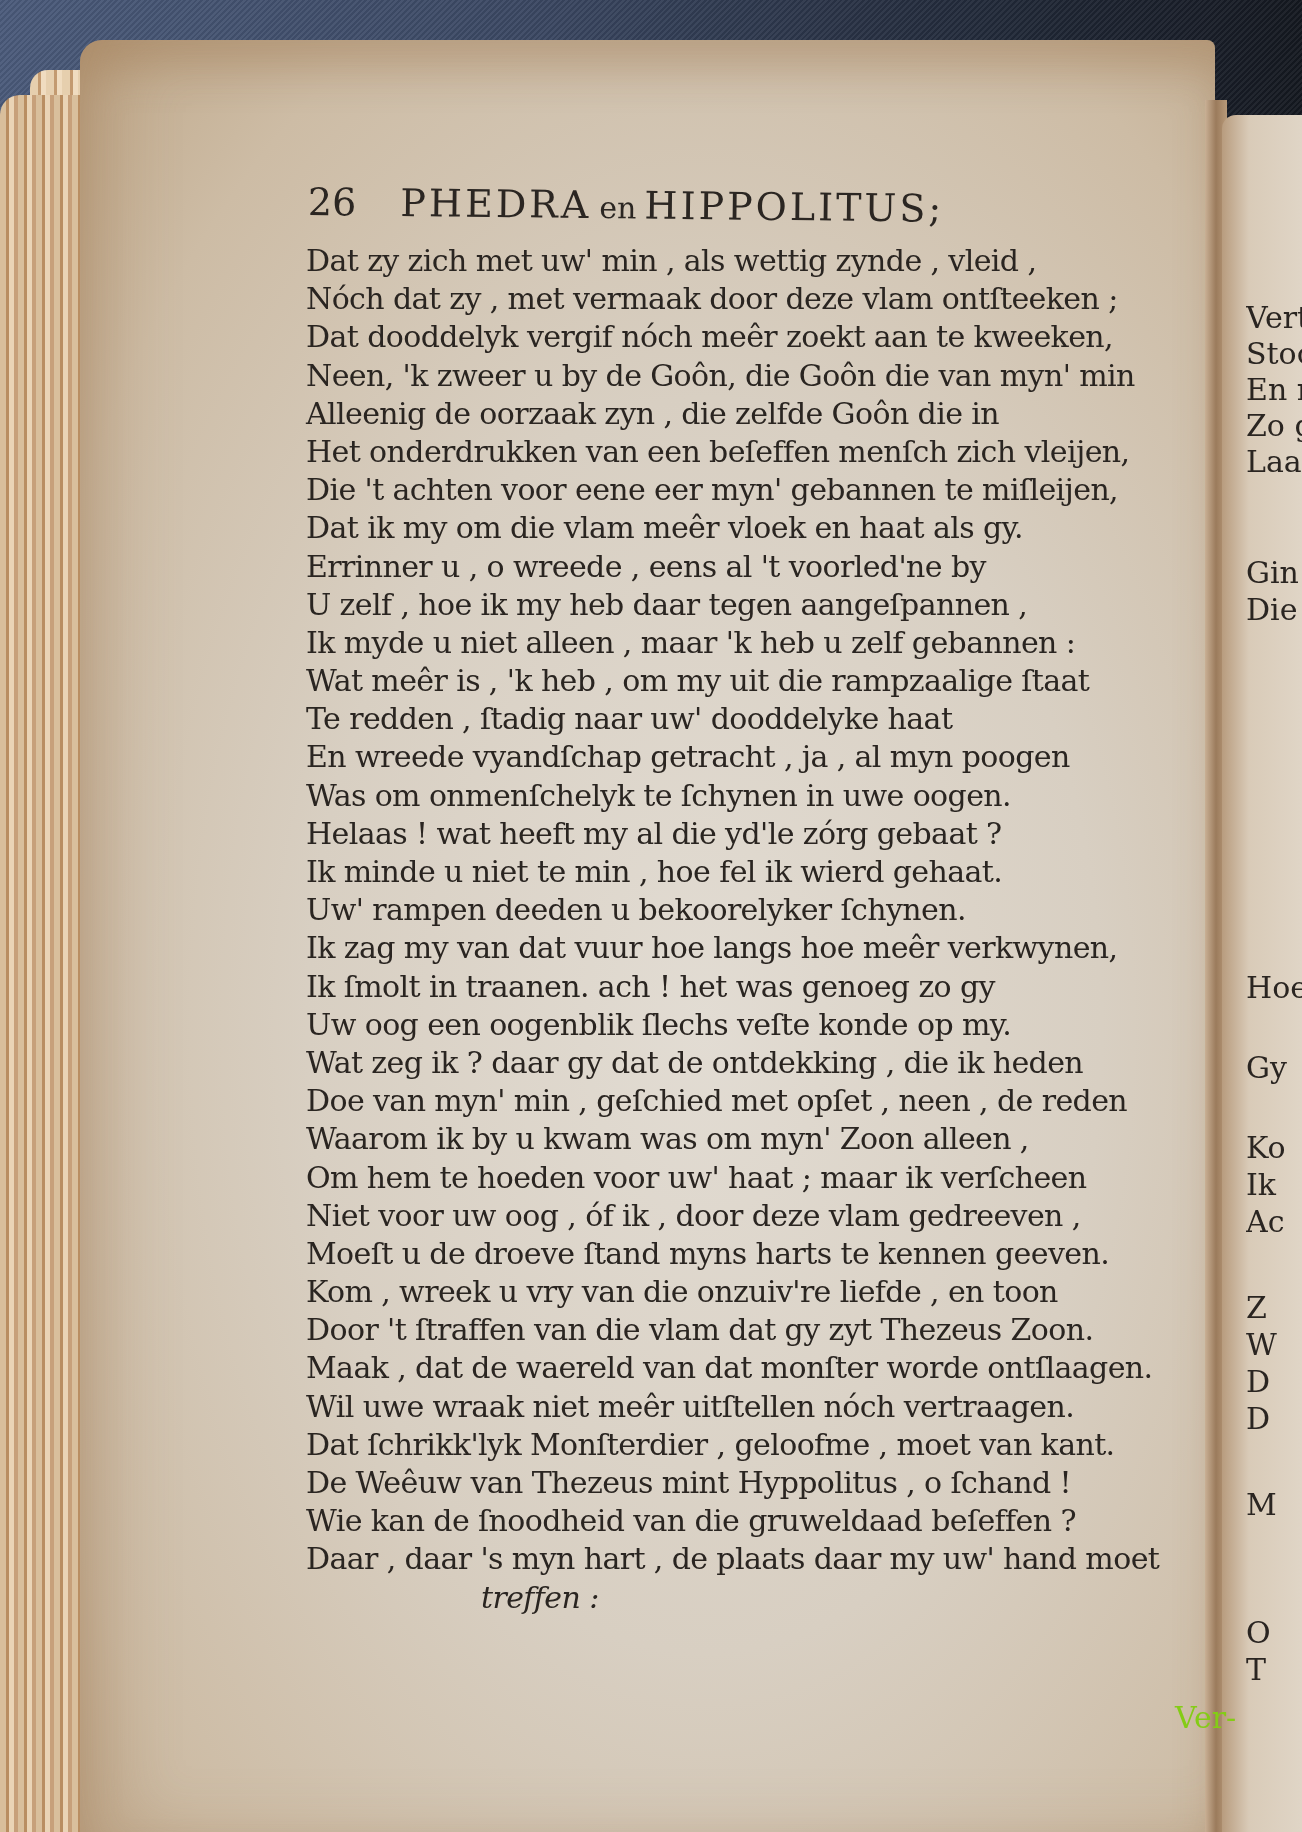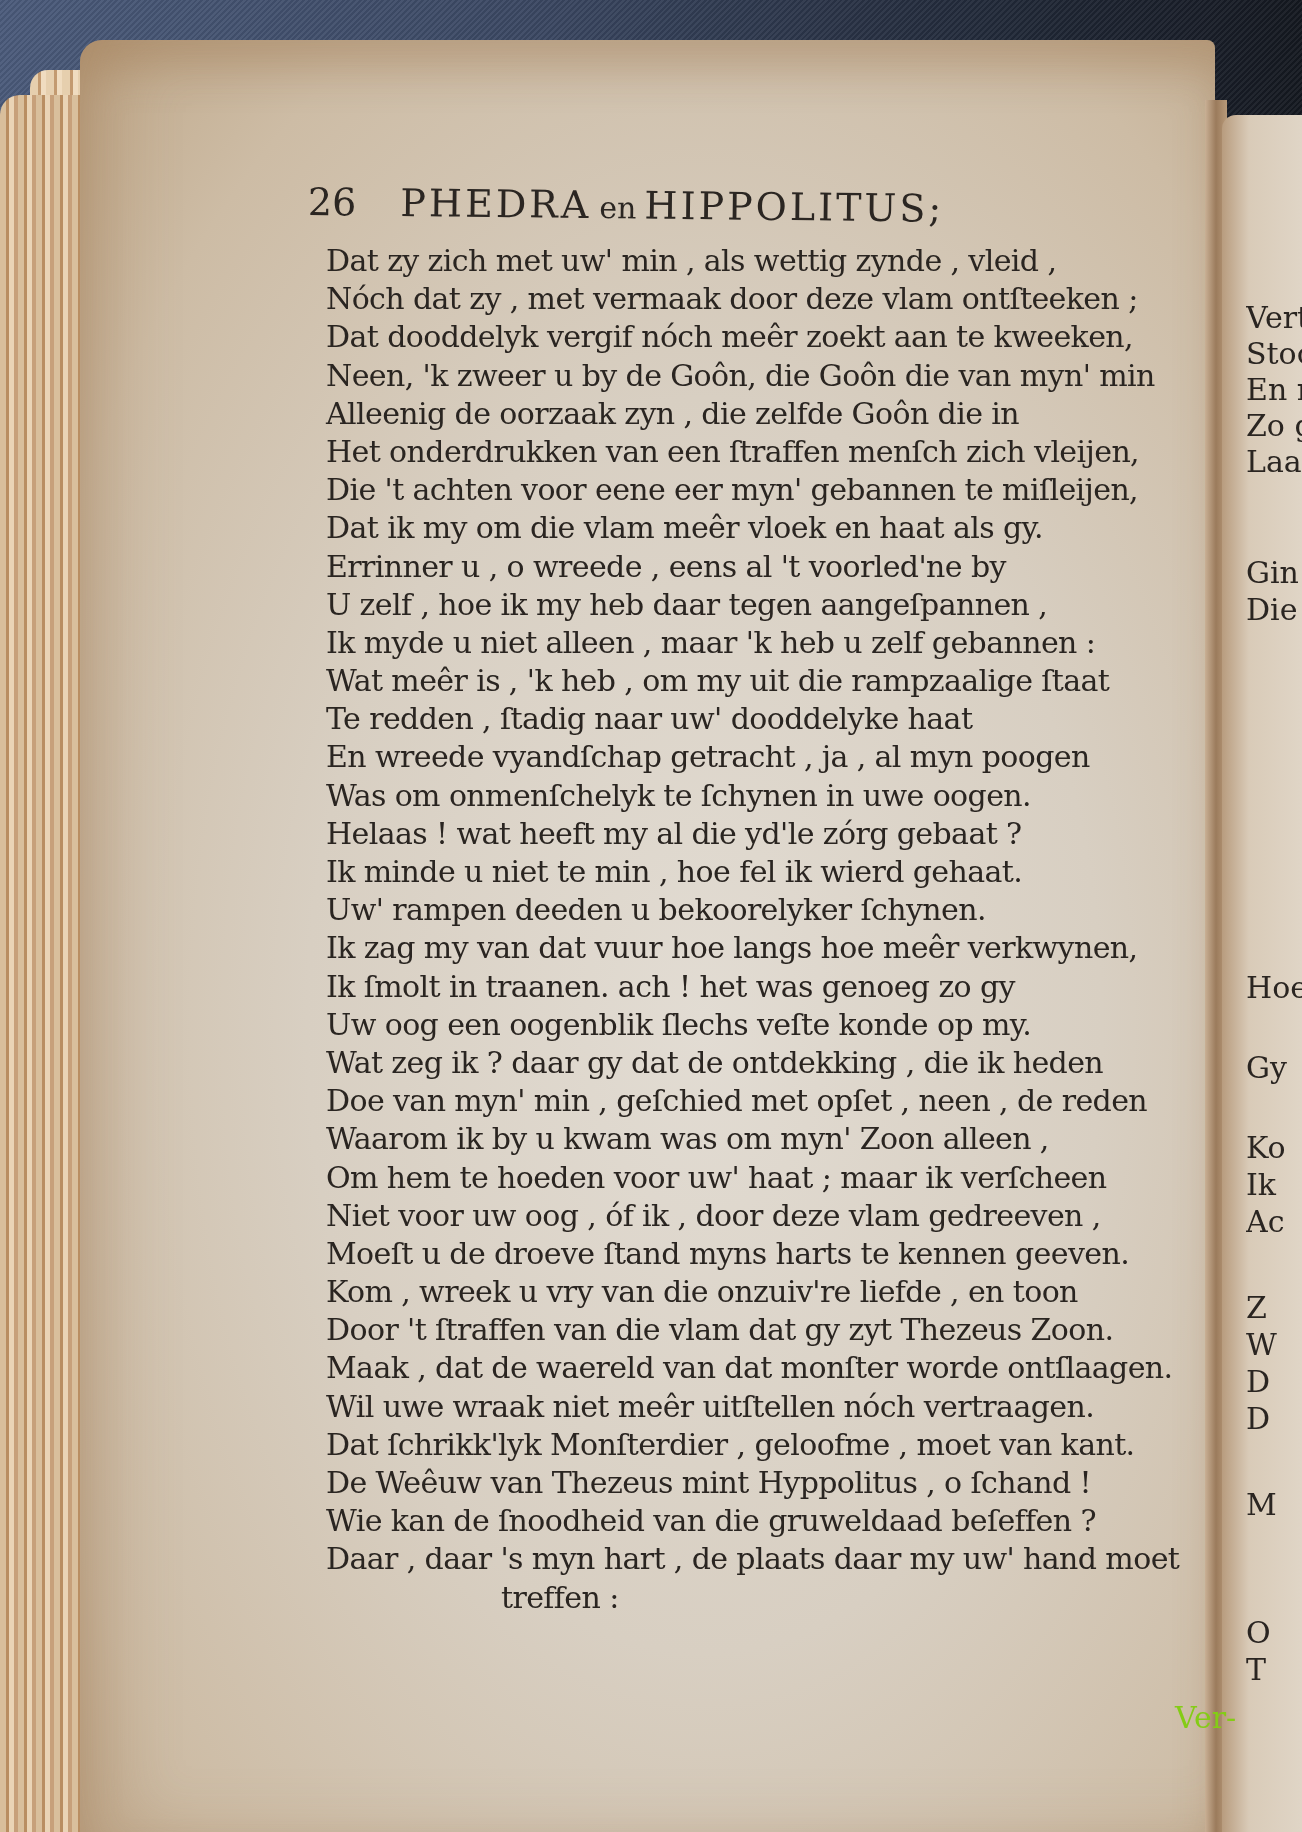--- a/index.html
+++ b/index.html
@@ -19,23 +19,23 @@
     background:
       radial-gradient(ellipse at 55% 55%, #e2dcd3 0%, #d8cfc2 45%, #cdbca5 80%, #bfa88a 100%);
     border-radius:22px 8px 0 0;box-shadow:inset 40px 0 60px rgba(160,120,80,0.25), inset 0 30px 40px rgba(150,110,70,0.3);}
   .gutter{position:absolute;left:1205px;top:100px;width:22px;height:1732px;
     background:linear-gradient(90deg,#c9b095,#9b7b5c 50%,#b89a7a);}
   .right-page{position:absolute;left:1222px;top:115px;width:90px;height:1717px;
     background:linear-gradient(90deg,#b89c7e 0%,#d9cbb8 30%,#e1d7c9 100%);border-radius:14px 0 0 0;}
   .header{position:absolute;left:308px;top:180px;font-size:38px;letter-spacing:3px;color:#2b2622;white-space:nowrap;transform:rotate(0.6deg);transform-origin:left center;}
   .header .pg{letter-spacing:0;margin-right:44px;}
   .header .en{font-size:30px;letter-spacing:0;margin:0 8px;}
-  .lines{position:absolute;left:306px;top:242px;width:920px;margin-left:20px;}
+  .lines{position:absolute;left:306px;top:242px;width:920px;}
   .line{height:38.2px;line-height:38.2px;font-size:30px;color:#2a2521;white-space:nowrap;letter-spacing:-0.6px;}
-  .line.indent{padding-left:175px;}
+  .line.indent{padding-left:175px;font-style:italic;}
   .catch{position:absolute;left:1175px;top:1700px;font-size:30px;color:#84cc16;}
   .rp{position:absolute;left:1246px;width:60px;overflow:hidden;font-size:30px;color:#2a2521;white-space:nowrap;}
 </style>
 </head>
 <body>
 
 <div class="cloth"></div>
 <div class="edges2"></div>
 <div class="edges"></div>
 <div class="left-page"></div>
@@ -45,21 +45,21 @@
 <div class="header">
   <span class="pg">26</span><span>PHEDRA</span><span class="en">en</span><span>HIPPOLITUS;</span>
 </div>
 
 <div class="lines" id="lines">
     <div class="line">Dat zy zich met uw' min , als wettig zynde , vleid ,</div>
     <div class="line">Nóch dat zy , met vermaak door deze vlam ontſteeken ;</div>
     <div class="line">Dat dooddelyk vergif nóch meêr zoekt aan te kweeken,</div>
     <div class="line">Neen, 'k zweer u by de Goôn, die Goôn die van myn' min</div>
     <div class="line">Alleenig de oorzaak zyn , die zelfde Goôn die in</div>
-    <div class="line">Het onderdrukken van een ſtraffen menſch zich vleijen,</div>
+    <div class="line">Het onderdrukken van een beſeffen menſch zich vleijen,</div>
     <div class="line">Die 't achten voor eene eer myn' gebannen te miſleijen,</div>
     <div class="line">Dat ik my om die vlam meêr vloek en haat als gy.</div>
     <div class="line">Errinner u , o wreede , eens al 't voorled'ne by</div>
     <div class="line">U zelf , hoe ik my heb daar tegen aangeſpannen ,</div>
     <div class="line">Ik myde u niet alleen , maar 'k heb u zelf gebannen :</div>
     <div class="line">Wat meêr is , 'k heb , om my uit die rampzaalige ſtaat</div>
     <div class="line">Te redden , ſtadig naar uw' dooddelyke haat</div>
     <div class="line">En wreede vyandſchap getracht , ja , al myn poogen</div>
     <div class="line">Was om onmenſchelyk te ſchynen in uwe oogen.</div>
     <div class="line">Helaas ! wat heeft my al die yd'le zórg gebaat ?</div>

